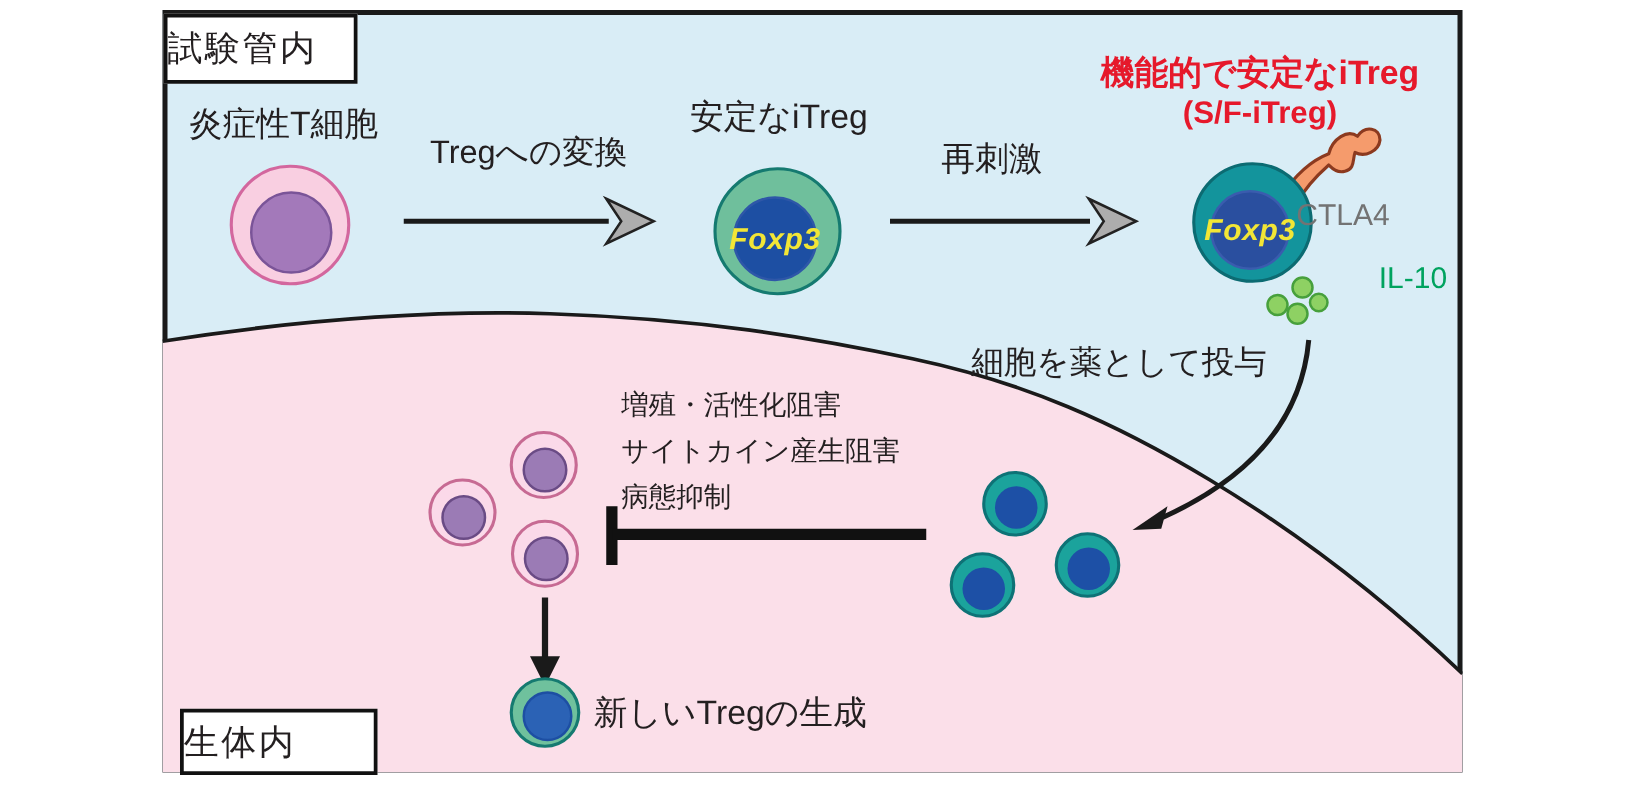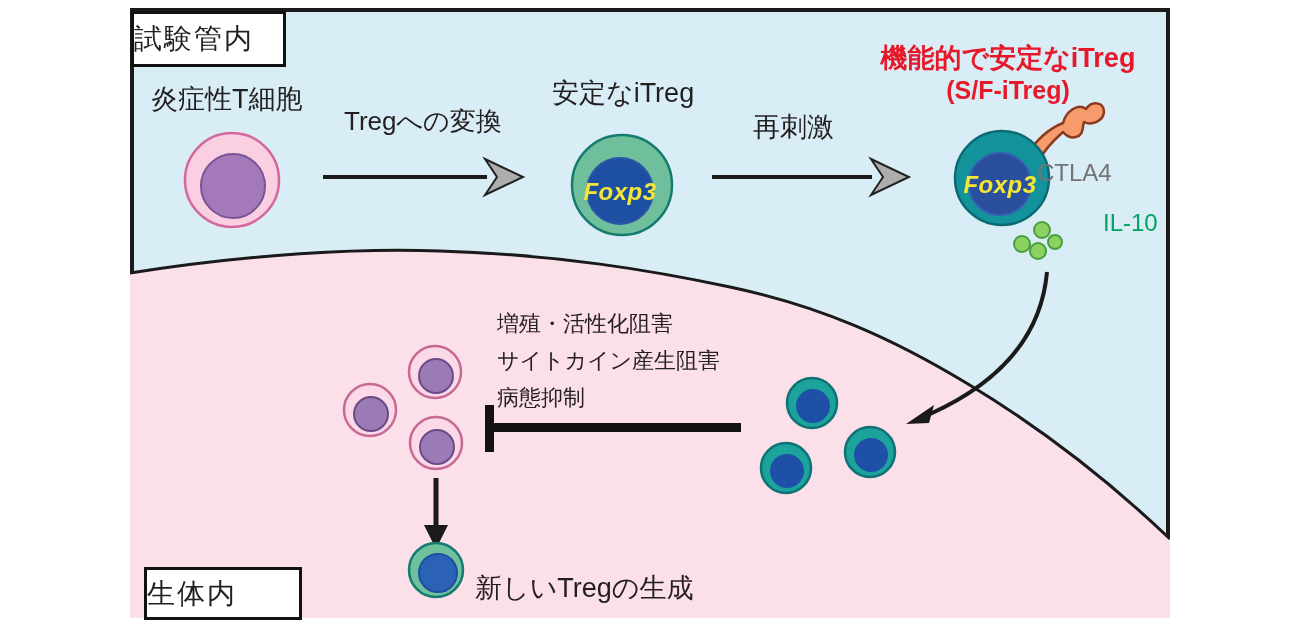--- a/index.html
+++ b/index.html
@@ -132,22 +132,23 @@
   <div class="lbl t27" style="left:753px;top:112px;">再刺激</div>
 
   <div class="red-title" style="color:#e6192b;">
     <div class="line1">機能的で安定なiTreg</div>
     <div class="line2">(S/F-iTreg)</div>
   </div>
   <div class="foxp3" style="left:952px;top:171px;color:#f2e636;">Foxp3</div>
   <div class="lbl t24" style="left:1037px;top:159px;color:#737373;">CTLA4</div>
   <div class="lbl t24" style="left:1063px;top:209px;color:#00a35f;margin-left:40px;">IL-10</div>
 
+  <div class="lbl t26" style="left:777px;top:275px;">細胞を薬として投与</div>
 
   <div class="effects">
     <div>増殖・活性化阻害</div>
     <div>サイトカイン産生阻害</div>
     <div>病態抑制</div>
   </div>
 
-  <div class="lbl t27" style="left:475px;top:555px;margin-top:18px;">新しいTregの生成</div>
+  <div class="lbl t27" style="left:475px;top:555px;">新しいTregの生成</div>
 
 </div>
 
 </body></html>

